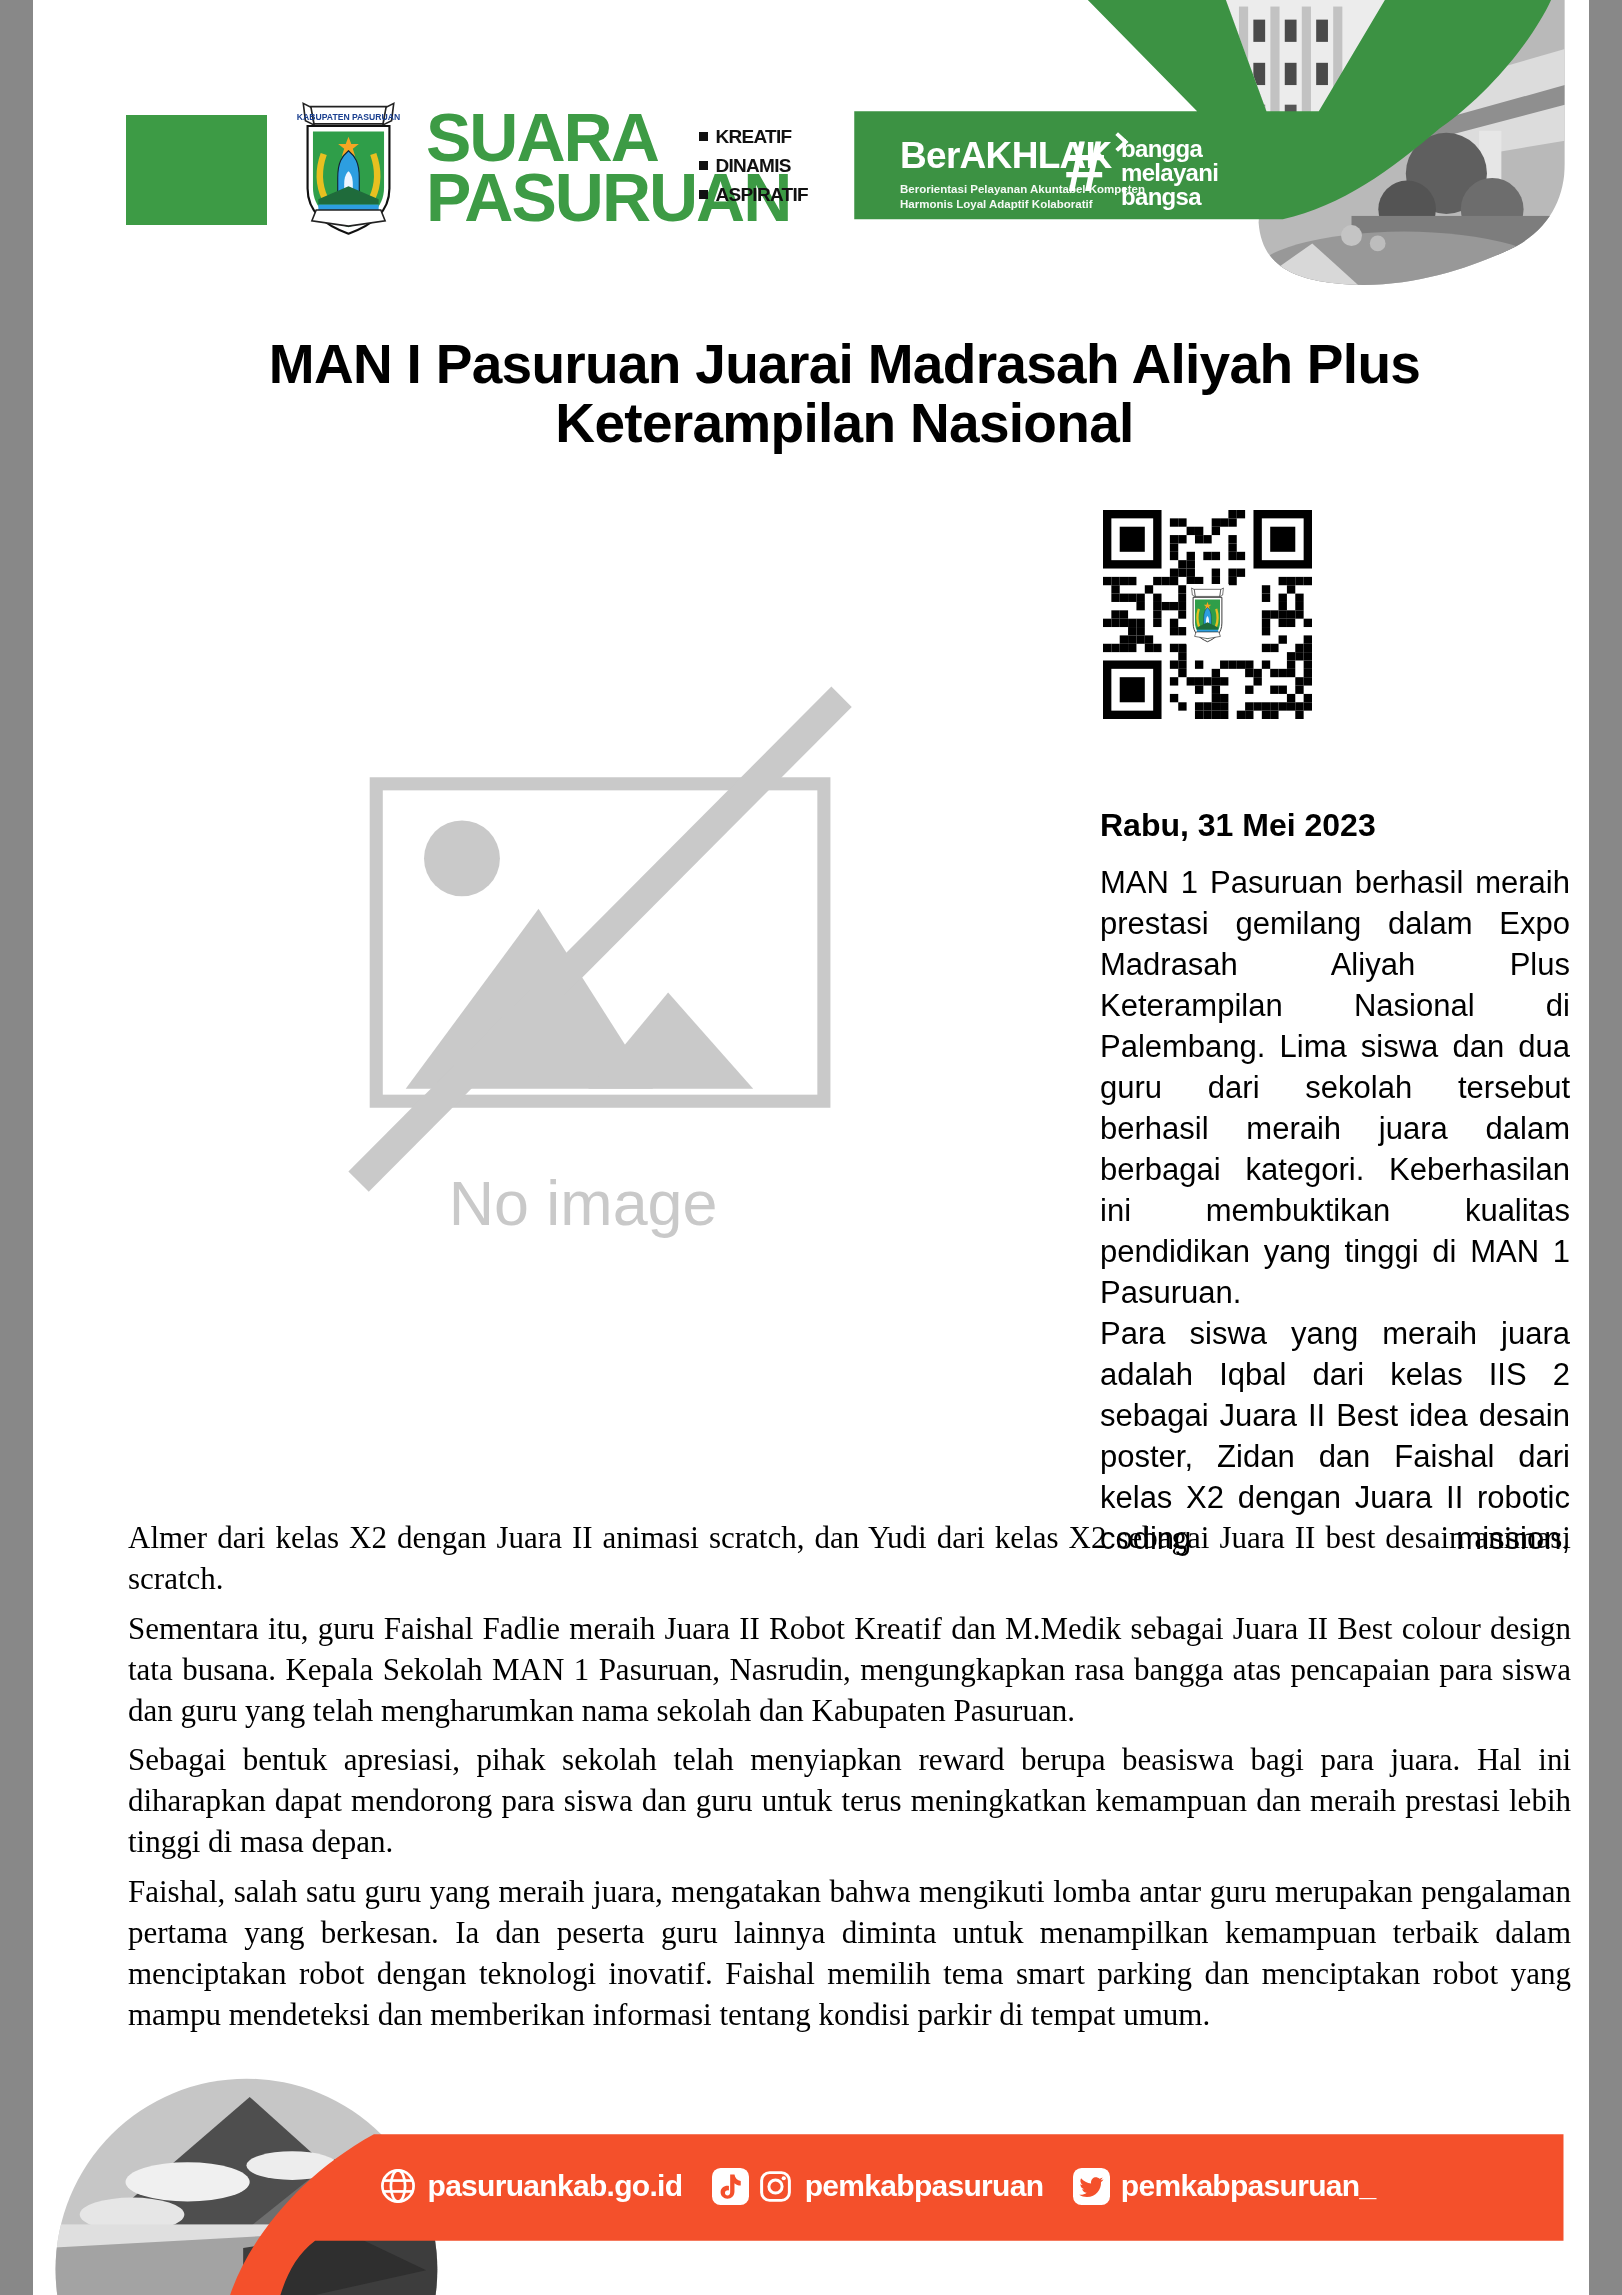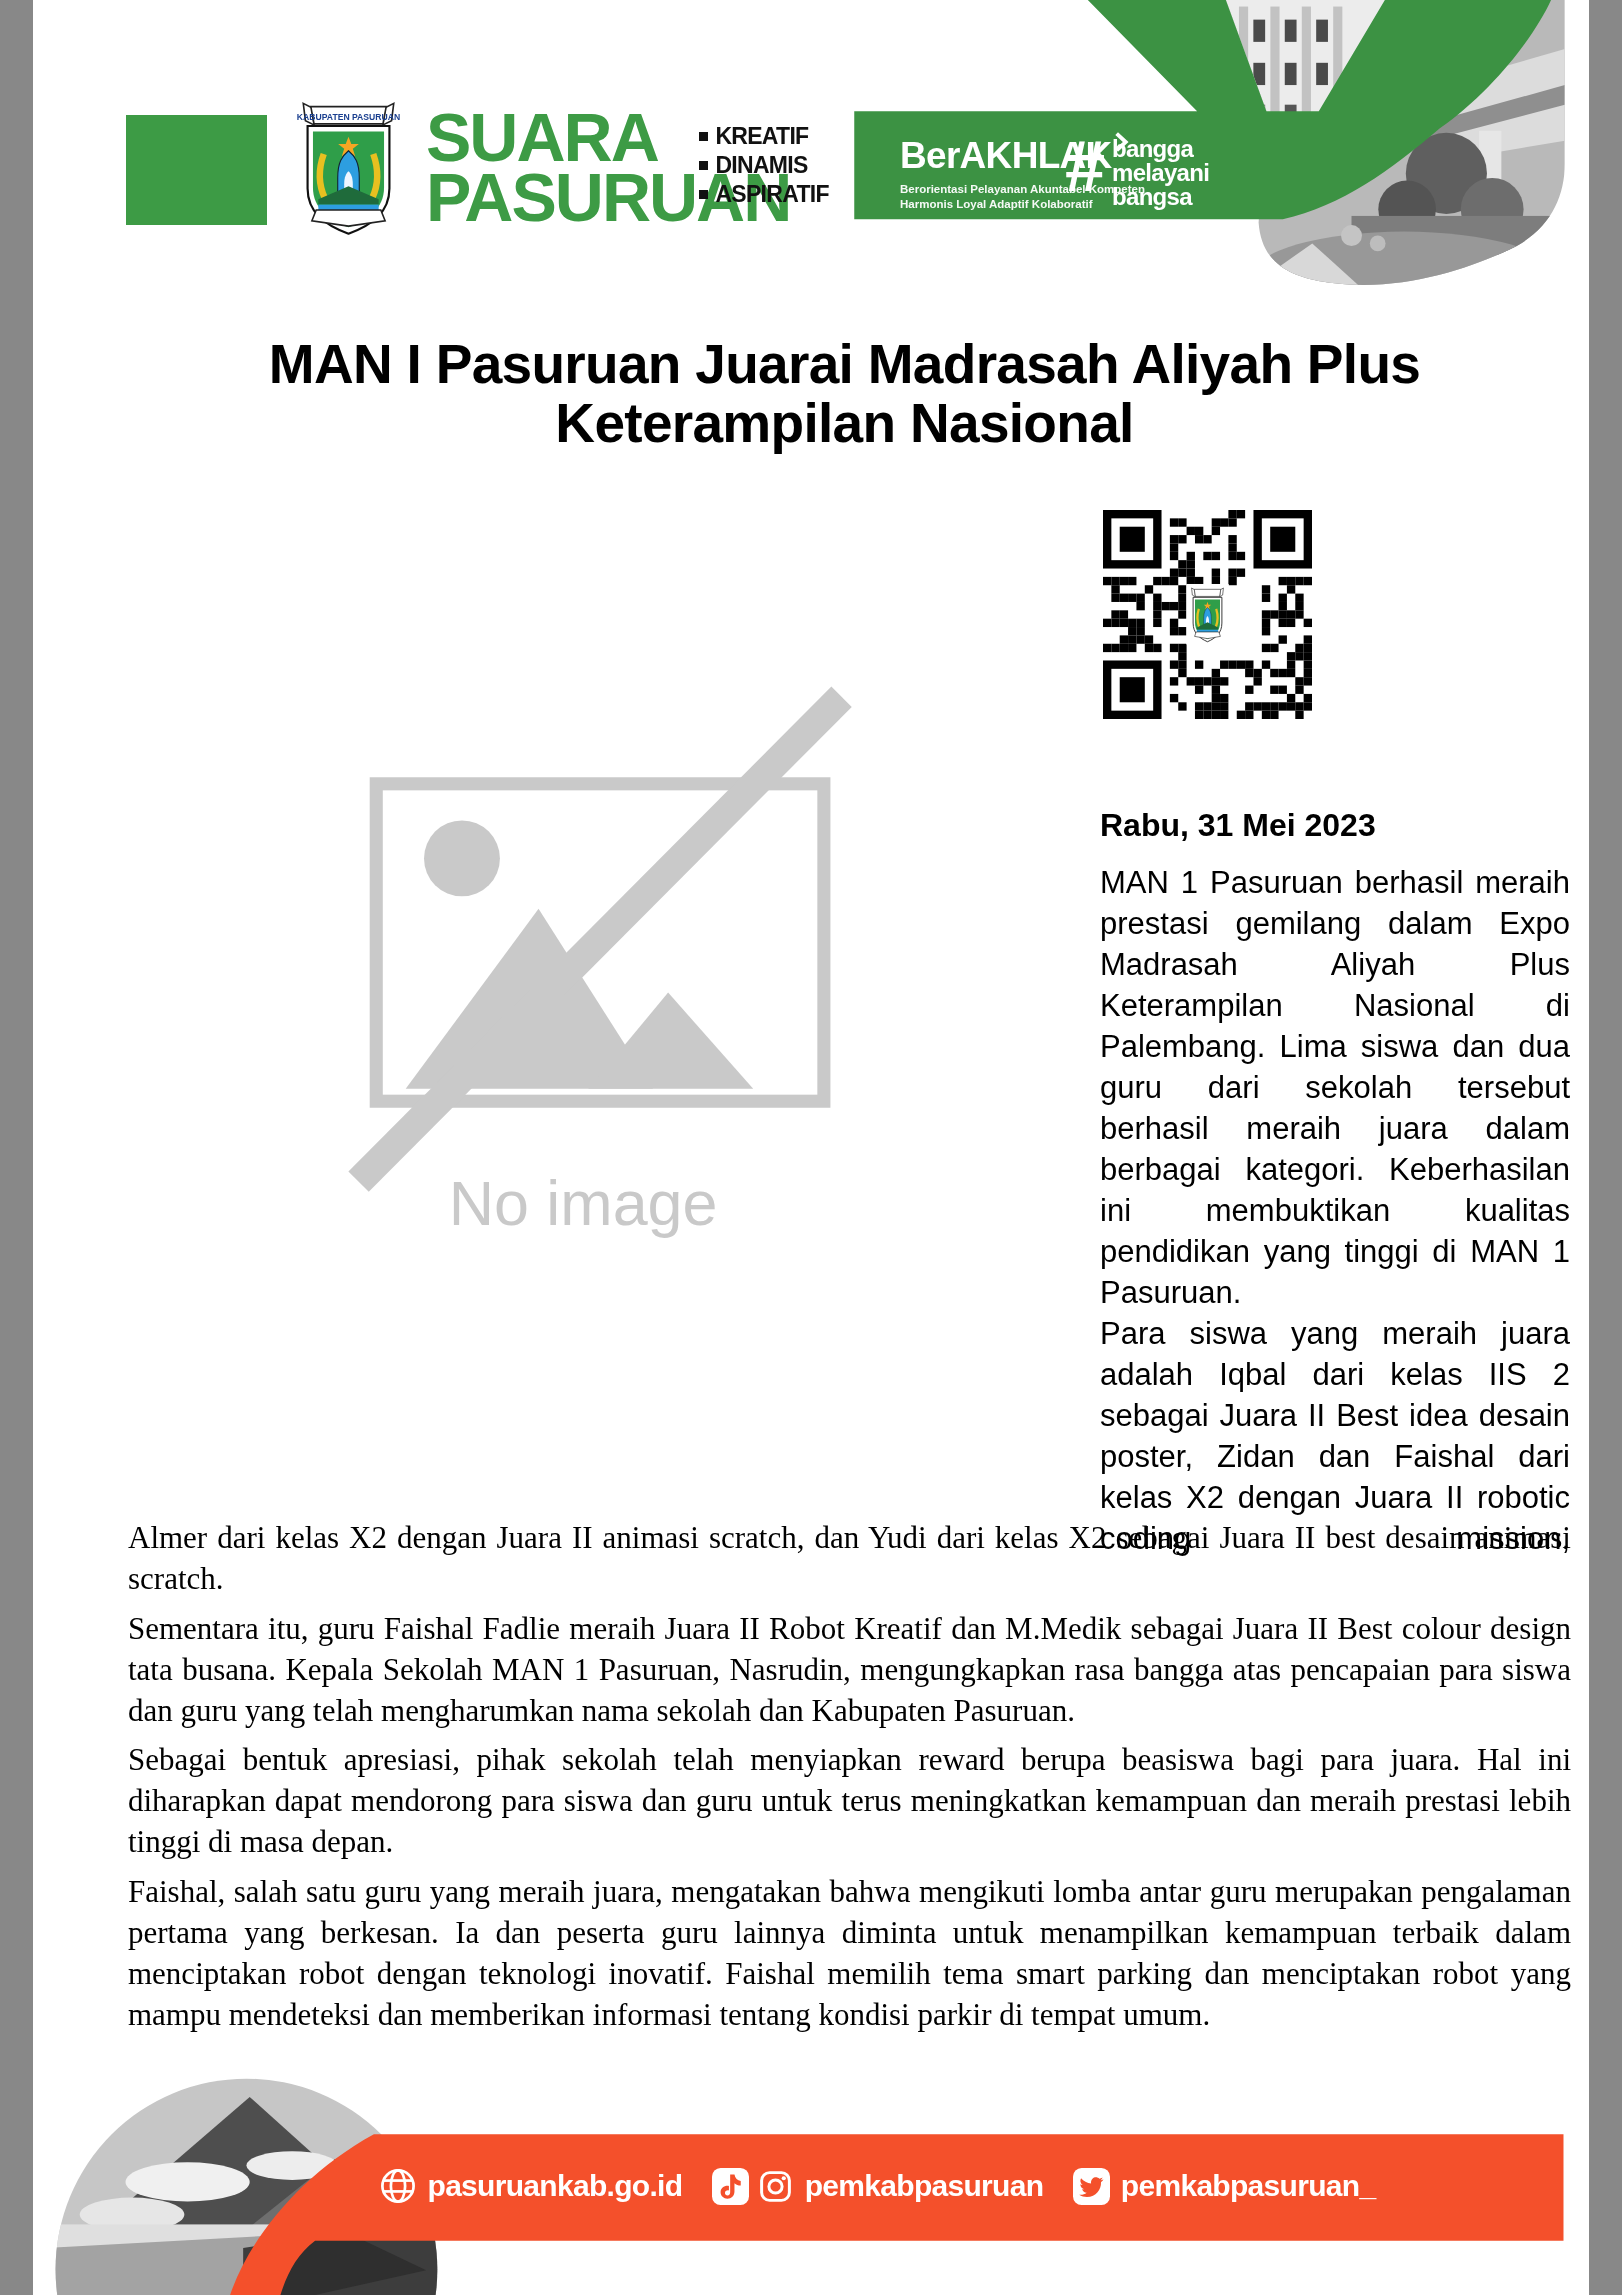--- a/index.html
+++ b/index.html
@@ -11,31 +11,31 @@
 
   
   .logo-block{position:absolute;left:93px;top:115px;width:141px;height:110px;background:var(--green);}
   .crest{position:absolute;left:259px;top:98px;width:113px;height:140px;}
   .brand{position:absolute;left:393px;top:107px;line-height:60px;font-weight:bold;color:var(--green);letter-spacing:-2px;}
   .brand .l1{font-size:68px;}
   .brand .l2{font-size:68px;}
   .tagline{position:absolute;left:666px;top:122px;}
   .tagline .tag{display:flex;align-items:center;height:29px;}
   .tagline .bullet{width:8.5px;height:8.5px;background:#111;margin-right:7.9px;flex:0 0 auto;}
-  .tagline .txt{font-size:23px;font-weight:bold;color:#111;letter-spacing:-0.7px;}
+  .tagline .txt{font-size:19px;font-weight:bold;color:#111;letter-spacing:-0.7px;}
 
   .corner-svg{position:absolute;left:821px;top:0;width:802px;height:458px;z-index:1;}
   .band-content{position:absolute;z-index:2;color:#fff;}
   .berakhlak{left:867px;top:135px;}
   .berakhlak .big{font-size:37px;font-weight:bold;letter-spacing:-0.7px;display:flex;align-items:flex-start;}
   .berakhlak .big svg{margin:-3.9px 0 0 2.6px;}
   .berakhlak .sub{font-size:11.5px;line-height:14.4px;margin-top:5.2px;font-weight:bold;opacity:.95;}
   .hashtag{left:1031px;top:130px;display:flex;}
   .hashtag .sym{font-size:72px;font-weight:bold;line-height:72px;font-style:italic;}
-  .hashtag .words{margin-left:8px;margin-top:6.5px;}
+  .hashtag .words{margin-left:17px;margin-top:6.5px;}
   .hashtag .words div{font-size:24px;line-height:24px;font-weight:bold;letter-spacing:-0.7px;}
 
   
   .title{position:absolute;left:157px;top:335px;width:1309px;text-align:center;
          font-size:55px;line-height:59px;font-weight:bold;color:#000;letter-spacing:-0.7px;z-index:2;}
   .qr{position:absolute;left:1070px;top:510px;width:209px;height:209px;z-index:2;}
   .no-image{position:absolute;left:249px;top:641px;width:589px;height:622px;z-index:2;}
   .no-image text{font-size:96px;fill:var(--ph);font-family:"Liberation Sans",sans-serif;}
 
   .col{position:absolute;left:1067px;top:763px;width:470px;z-index:2;margin-top:44px;}

